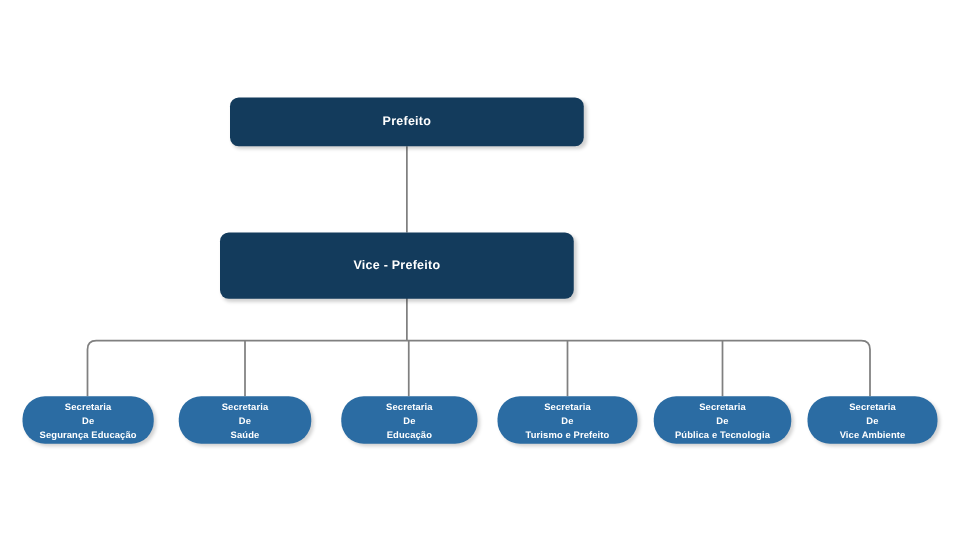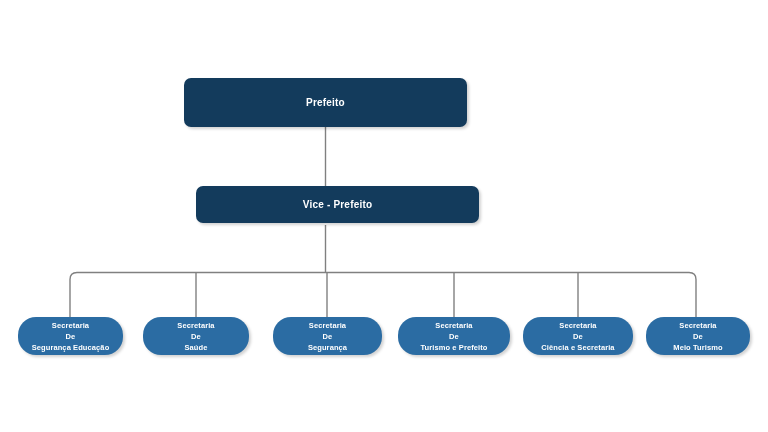--- a/index.html
+++ b/index.html
@@ -75,54 +75,54 @@
   <svg id="connector-layer" viewBox="0 0 768 432" width="768" height="432">
       <path d="M325.5 117 L325.5 186" fill="none" stroke="#808080" stroke-width="1.4"></path>
       <path d="M325.5 225 L325.5 272.5" fill="none" stroke="#808080" stroke-width="1.4"></path>
       <path d="M70 317 L70 279.5 Q70 272.5 77 272.5 L689 272.5 Q696 272.5 696 279.5 L696 317" fill="none" stroke="#808080" stroke-width="1.4"></path>
       <path d="M196 272.5 L196 317" fill="none" stroke="#808080" stroke-width="1.4"></path>
       <path d="M327 272.5 L327 317" fill="none" stroke="#808080" stroke-width="1.4"></path>
       <path d="M454 272.5 L454 317" fill="none" stroke="#808080" stroke-width="1.4"></path>
       <path d="M578 272.5 L578 317" fill="none" stroke="#808080" stroke-width="1.4"></path>
     </svg>
 
-  <div class="node exec" id="node-prefeito" style="left: 184px; top: 78px; width: 283px; height: 49px;">
+  <div class="node exec" id="node-prefeito" style="left: 184px; top: 78px; width: 283px; height: 39px;">
     <span>Prefeito</span>
   </div>
 
-  <div class="node exec" id="node-vice-prefeito" style="left: 196px; top: 186px; width: 283px; height: 37px;">
+  <div class="node exec" id="node-vice-prefeito" style="left: 176px; top: 186px; width: 283px; height: 53px;">
     <span>Vice - Prefeito</span>
   </div>
 
   <div id="department-nodes">
       <div class="node dept" style="left: 18px; top: 317px; width: 105px; height: 38px;">
         <span class="line">Secretaria</span>
         <span class="line">De</span>
         <span class="line">Segurança Educação</span>
       </div>
       <div class="node dept" style="left: 143px; top: 317px; width: 106px; height: 38px;">
         <span class="line">Secretaria</span>
         <span class="line">De</span>
         <span class="line">Saúde</span>
       </div>
       <div class="node dept" style="left: 273px; top: 317px; width: 109px; height: 38px;">
         <span class="line">Secretaria</span>
         <span class="line">De</span>
-        <span class="line">Segurança</span>
+        <span class="line">Educação</span>
       </div>
       <div class="node dept" style="left: 398px; top: 317px; width: 112px; height: 38px;">
         <span class="line">Secretaria</span>
         <span class="line">De</span>
         <span class="line">Turismo e Prefeito</span>
       </div>
       <div class="node dept" style="left: 523px; top: 317px; width: 110px; height: 38px;">
         <span class="line">Secretaria</span>
         <span class="line">De</span>
-        <span class="line">Ciência e Secretaria</span>
+        <span class="line">Pública e Tecnologia</span>
       </div>
       <div class="node dept" style="left: 646px; top: 317px; width: 104px; height: 38px;">
         <span class="line">Secretaria</span>
         <span class="line">De</span>
-        <span class="line">Meio Turismo</span>
+        <span class="line">Vice Ambiente</span>
       </div>
     </div>
 
 </div>
 
 </body></html>

